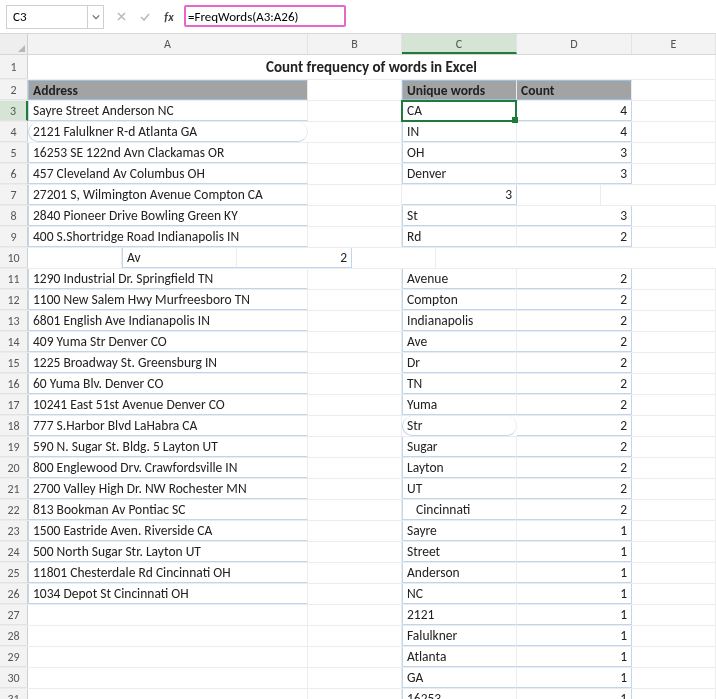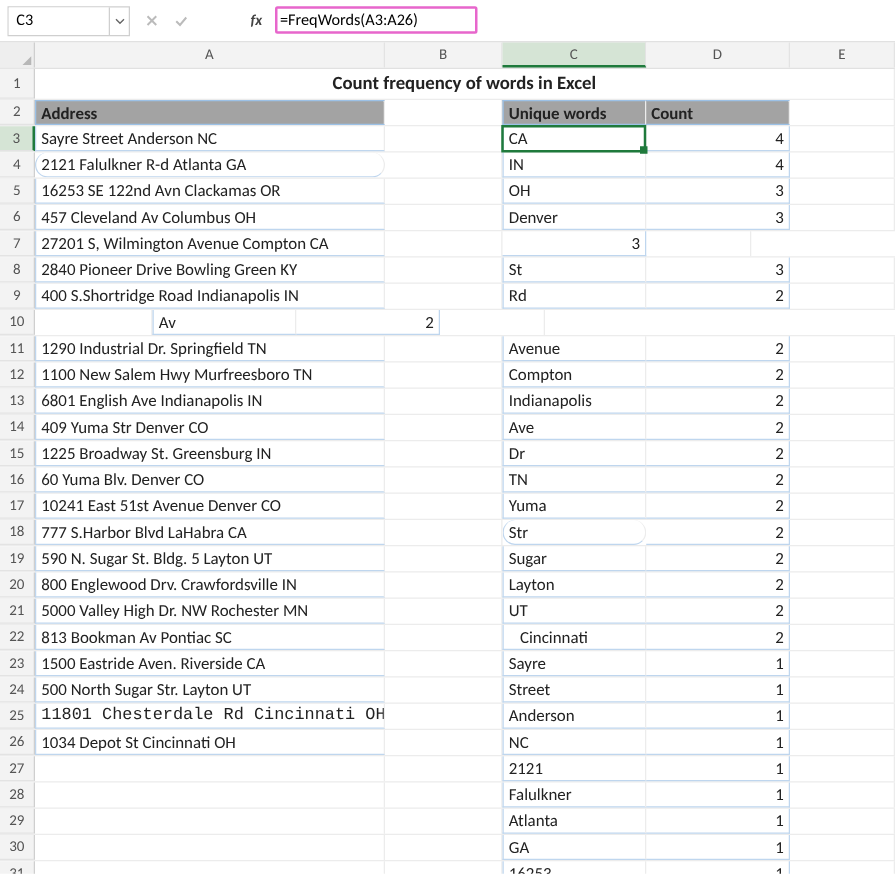--- a/index.html
+++ b/index.html
@@ -6,21 +6,21 @@
   body { background: #fff; width: 716px; height: 699px; overflow: hidden; user-select: none; font-size: 13px; color: #222; }
 
   
   .fbar { height: 34px; display: flex; align-items: center; border-bottom: 1px solid #d7d7d7; background: #fff; }
   .nbox { display:flex; align-items:center; height:24px; margin-left:6px; border:1px solid #cfcfcf; background:#fff; }
   .nbox input { border:none; outline:none; width:80px; height:22px; padding:0 6px; font-size:13px; }
   .nbox .dd { width:16px; height:22px; display:flex; align-items:center; justify-content:center; border-left:1px solid #cfcfcf; }
   .nbox .dd svg { width:8px; height:8px; }
   .fxgroup { display:flex; align-items:center; margin-left:6px; gap:2px; }
   .fxbtn { width:22px; height:22px; display:flex; align-items:center; justify-content:center; color:#9a9a9a; }
-  .fxbtn.fx { font-style: italic; font-weight:600; color:#444; font-size:12px;margin-left:36px; }
+  .fxbtn.fx { font-style: italic; font-weight:600; color:#444; font-size:12px; }
   .fxinput { position:relative; flex:1; height:24px; display:flex; align-items:center; margin-left:4px; }
   .fxinput input { border:none; outline:none; width:100%; font-size:13px; padding:0 4px; }
   .fxinput .hilite { position:absolute; left:0; top:0; height:22px; border:2px solid #e766cc; border-radius:2px; pointer-events:none; }
 
   
   .grid { position:relative; }
   .colheads { display:flex; height:21px; border-bottom:1px solid #d7d7d7; }
   .corner { width:28px; border-right:1px solid #cfcfcf; background:#eee; position:relative; }
   .corner::after { content:""; position:absolute; right:2px; bottom:2px; width:0;height:0; border-left:7px solid transparent; border-bottom:7px solid #b7b7b7; }
   .ch { text-align:center; font-size:12px; color:#555; border-right:1px solid #e3e3e3; background:#f3f3f3; line-height:21px; }
@@ -241,21 +241,21 @@
       <div class="row">
         <div class="rh">20</div>
         <div class="cell colA tblcell" style="border-left: 1px solid rgb(191, 214, 238);">800 Englewood Drv.  Crawfordsville  IN</div>
         <div class="cell colB"></div>
         <div class="cell colC tblcell" style="border-left: 1px solid rgb(191, 214, 238);">Layton</div>
         <div class="cell colD right tblcell" style="border-right: 1px solid rgb(191, 214, 238);">2</div>
         <div class="cell colE"></div>
       </div>
       <div class="row">
         <div class="rh">21</div>
-        <div class="cell colA tblcell" style="border-left: 1px solid rgb(191, 214, 238);">5000 Valley High Dr. NW  Rochester  MN</div>
+        <div class="cell colA tblcell" style="border-left: 1px solid rgb(191, 214, 238);">2700 Valley High Dr. NW  Rochester  MN</div>
         <div class="cell colB"></div>
         <div class="cell colC tblcell" style="border-left: 1px solid rgb(191, 214, 238);">UT</div>
         <div class="cell colD right tblcell" style="border-right: 1px solid rgb(191, 214, 238);">2</div>
         <div class="cell colE"></div>
       </div>
       <div class="row">
         <div class="rh">22</div>
         <div class="cell colA tblcell" style="border-left: 1px solid rgb(191, 214, 238);">813 Bookman Av  Pontiac  SC</div>
         <div class="cell colB"></div>
         <div class="cell colC tblcell" style="border-left: 1px solid rgb(191, 214, 238); padding-left: 13px;">Cincinnati</div>
@@ -273,21 +273,21 @@
       <div class="row">
         <div class="rh">24</div>
         <div class="cell colA tblcell" style="border-left: 1px solid rgb(191, 214, 238);">500 North Sugar Str.  Layton  UT</div>
         <div class="cell colB"></div>
         <div class="cell colC tblcell" style="border-left: 1px solid rgb(191, 214, 238);">Street</div>
         <div class="cell colD right tblcell" style="border-right: 1px solid rgb(191, 214, 238);">1</div>
         <div class="cell colE"></div>
       </div>
       <div class="row">
         <div class="rh">25</div>
-        <div class="cell colA tblcell" style="border-left: 1px solid rgb(191, 214, 238); font-family: Liberation Mono, monospace;">11801 Chesterdale Rd  Cincinnati  OH</div>
+        <div class="cell colA tblcell" style="border-left: 1px solid rgb(191, 214, 238);">11801 Chesterdale Rd  Cincinnati  OH</div>
         <div class="cell colB"></div>
         <div class="cell colC tblcell" style="border-left: 1px solid rgb(191, 214, 238);">Anderson</div>
         <div class="cell colD right tblcell" style="border-right: 1px solid rgb(191, 214, 238);">1</div>
         <div class="cell colE"></div>
       </div>
       <div class="row">
         <div class="rh">26</div>
         <div class="cell colA tblcell" style="border-left: 1px solid rgb(191, 214, 238);">1034 Depot St  Cincinnati  OH</div>
         <div class="cell colB"></div>
         <div class="cell colC tblcell" style="border-left: 1px solid rgb(191, 214, 238);">NC</div>

